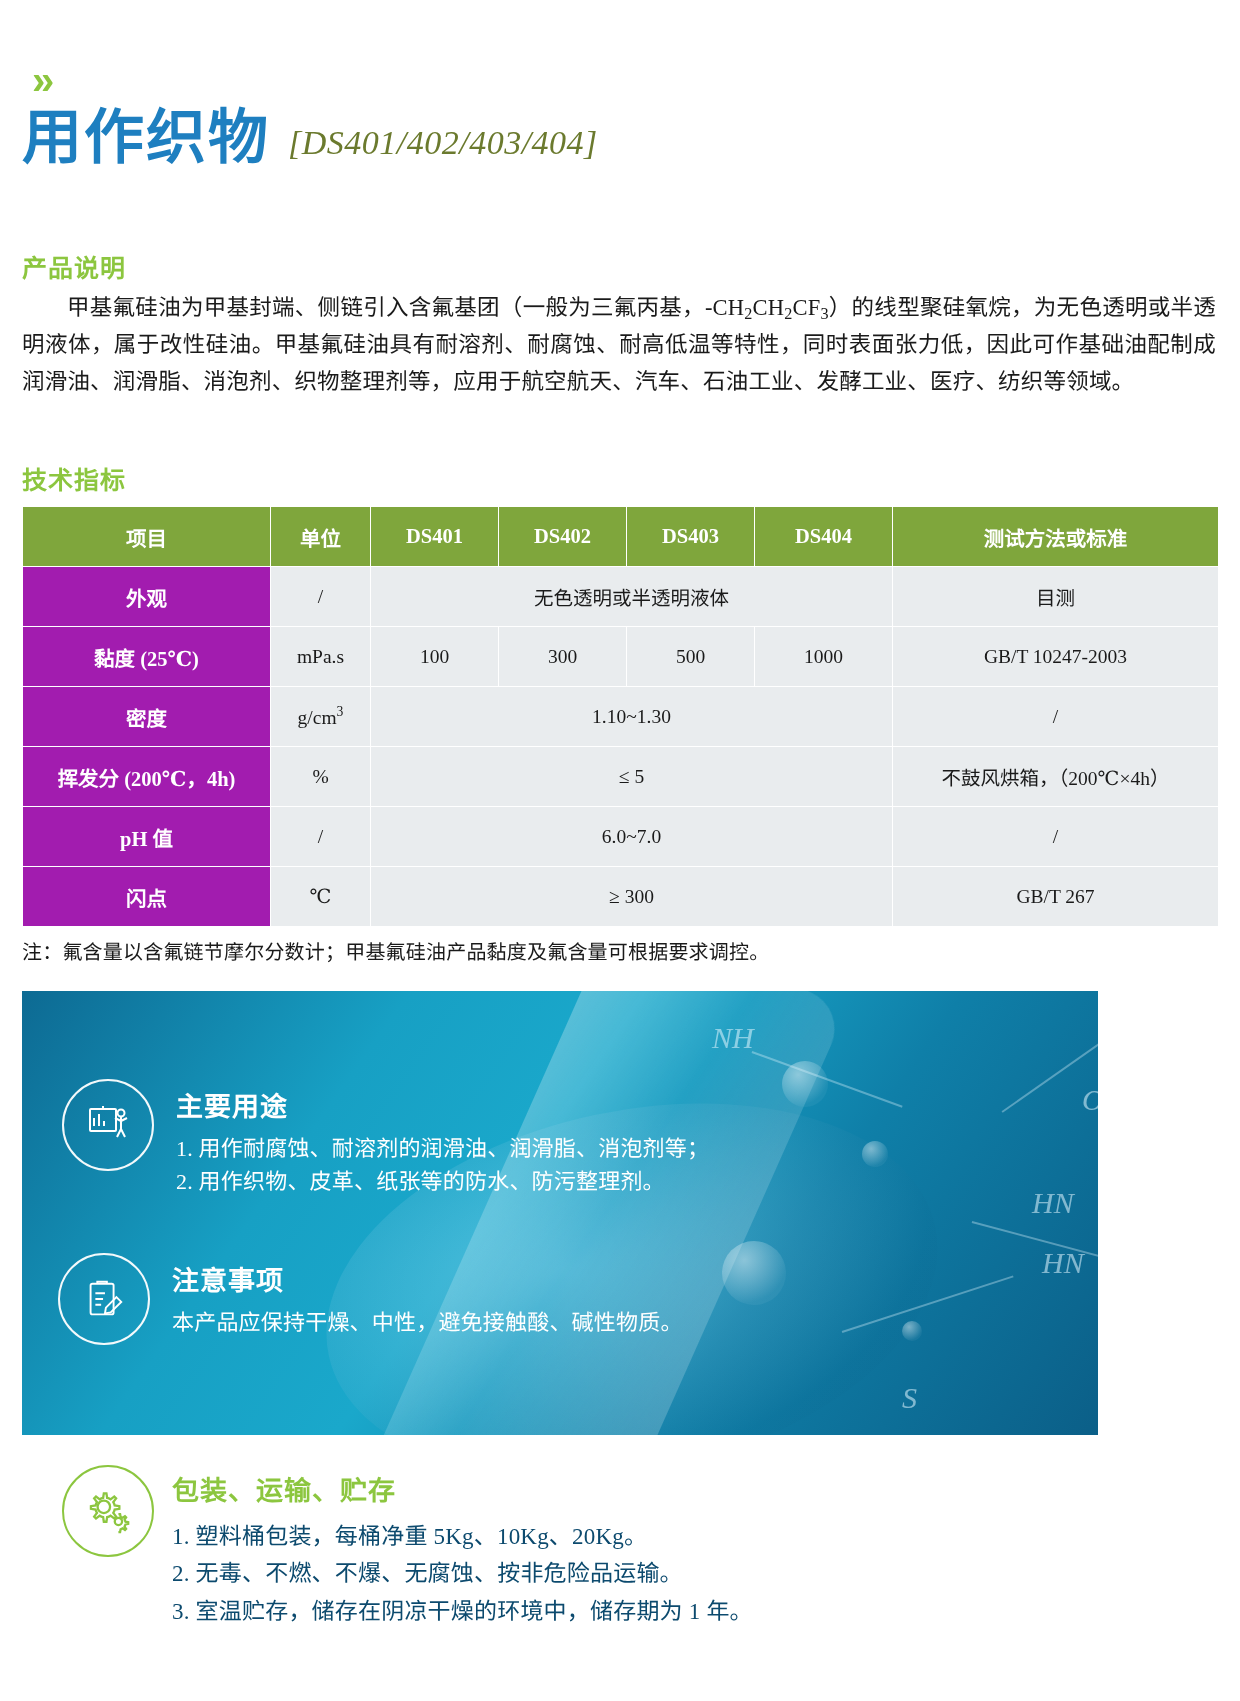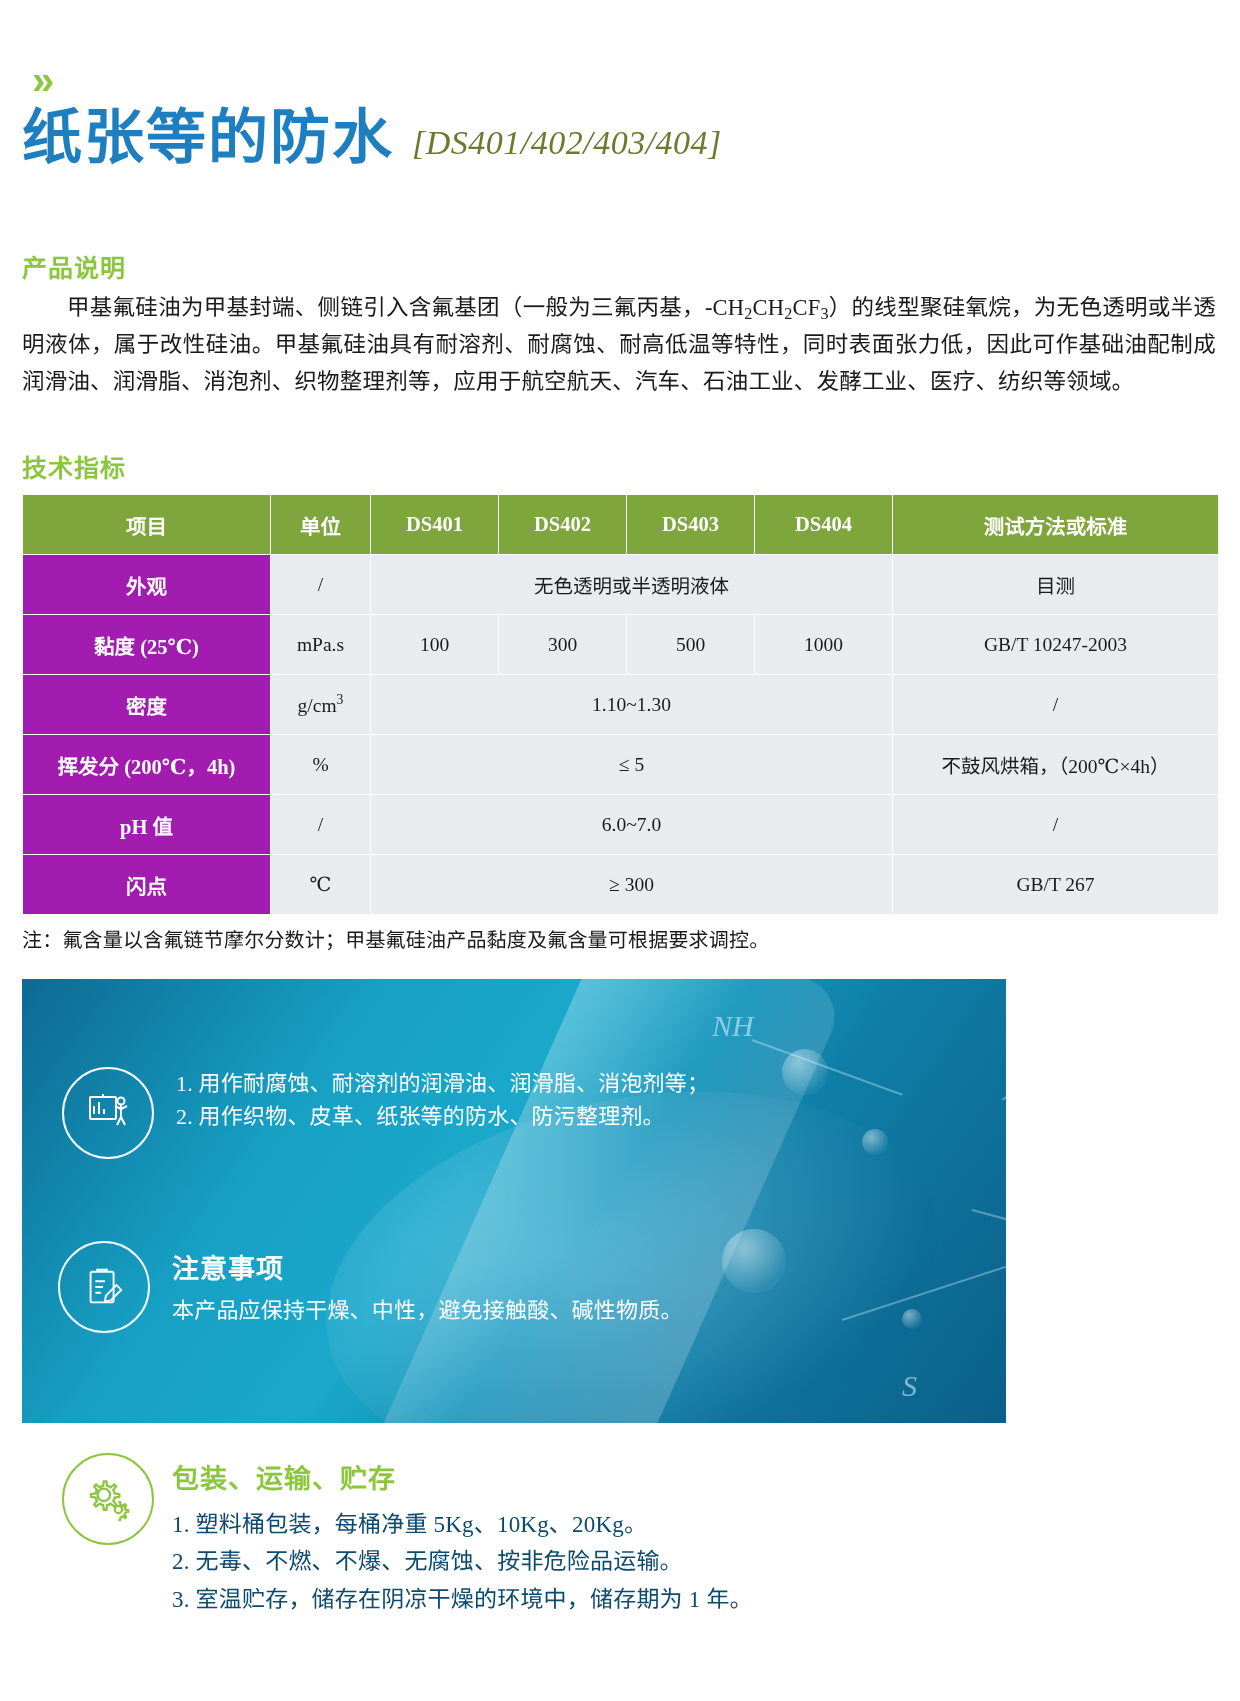--- a/index.html
+++ b/index.html
@@ -55,21 +55,21 @@
   
   .section-heading {
     font-family: "Liberation Sans", sans-serif;
     font-weight: bold;
     font-size: 25px;
     color: #8cc63f;
     margin: 0 0 6px 22px;
     letter-spacing: 1px;
   }
   .sec-desc { margin-top: 80px; }
-  .sec-tech { margin-top: 48px; }
+  .sec-tech { margin-top: 60px; }
 
   
   .desc-body {
     margin: 6px 24px 0 22px;
     font-size: 22.5px;
     line-height: 1.62;
     text-align: justify;
     text-indent: 2em;
     letter-spacing: 0.2px;
   }
@@ -115,21 +115,21 @@
   .note {
     margin: 9px 22px 0 22px;
     font-size: 20px;
     letter-spacing: 0.2px;
   }
 
   
   .photo-band {
     position: relative;
     margin: 26px 22px 0 22px;
-    width: 984px;
+    width: 1076px;
     height: 444px;
     overflow: hidden;
     background: linear-gradient(125deg,#0d6a93 0%, #17a0c4 28%, #1aa8cb 45%, #0f7fa8 68%, #0b5f88 100%);
   }
   .photo-band .glass {
     position: absolute;
     top: -60px; left: 460px;
     width: 250px; height: 620px;
     background: linear-gradient(100deg, rgba(255,255,255,0.30), rgba(190,240,255,0.08) 45%, rgba(255,255,255,0.22));
     transform: rotate(24deg);
@@ -215,21 +215,21 @@
     color: #0c4a6e;
     letter-spacing: 0.2px;
   }
 </style>
 </head>
 <body>
 
 <div class="header">
   <div class="chevrons">»</div>
   <div class="title-row">
-    <div class="main-title">纸张等的防水</div>
+    <div class="main-title">用作织物</div>
     <div class="sub-title">[DS401/402/403/404]</div>
   </div>
 </div>
 
 <div class="sec-desc">
   <div class="section-heading">产品说明</div>
   <p class="desc-body"><span>甲基氟硅油为甲基封端、侧链引入含氟基团（一般为三氟丙基，-CH</span><sub>2</sub><span>CH</span><sub>2</sub><span>CF</span><sub>3</sub><span>）的线型聚硅氧烷，为无色透明或半透明液体，属于改性硅油。甲基氟硅油具有耐溶剂、耐腐蚀、耐高低温等特性，同时表面张力低，因此可作基础油配制成润滑油、润滑脂、消泡剂、织物整理剂等，应用于航空航天、汽车、石油工业、发酵工业、医疗、纺织等领域。</span></p>
 </div>
 
 <div class="sec-tech">
@@ -323,20 +323,21 @@
     <div class="circle-icon">
       <svg width="48" height="48" viewBox="0 0 48 48" fill="none" stroke="#ffffff" stroke-width="2">
         <rect x="6" y="8" width="26" height="22" rx="1"></rect>
         <path d="M10 25 l0 -8 M15 25 l0 -12 M20 25 l0 -5"></path>
         <path d="M19 8 l0 -3"></path>
         <circle cx="37" cy="12" r="3.5"></circle>
         <path d="M37 16 l0 12 M37 20 l-6 -3 M37 20 l6 -3 M37 28 l-4 8 M37 28 l4 8"></path>
       </svg>
     </div>
     <div>
+      <div class="ftitle">主要用途</div>
       <div class="fline">1. 用作耐腐蚀、耐溶剂的润滑油、润滑脂、消泡剂等；</div>
       <div class="fline">2. 用作织物、皮革、纸张等的防水、防污整理剂。</div>
     </div>
   </div>
 
   <div class="feature" style="top:262px; left:36px; width:720px;">
     <div class="circle-icon">
       <svg width="46" height="46" viewBox="0 0 48 48" fill="none" stroke="#ffffff" stroke-width="2">
         <path d="M12 8 h20 a2 2 0 0 1 2 2 v28 a2 2 0 0 1 -2 2 h-20 a2 2 0 0 1 -2 -2 v-28 a2 2 0 0 1 2 -2 z"></path>
         <path d="M17 8 v-2 h10 v2"></path>

